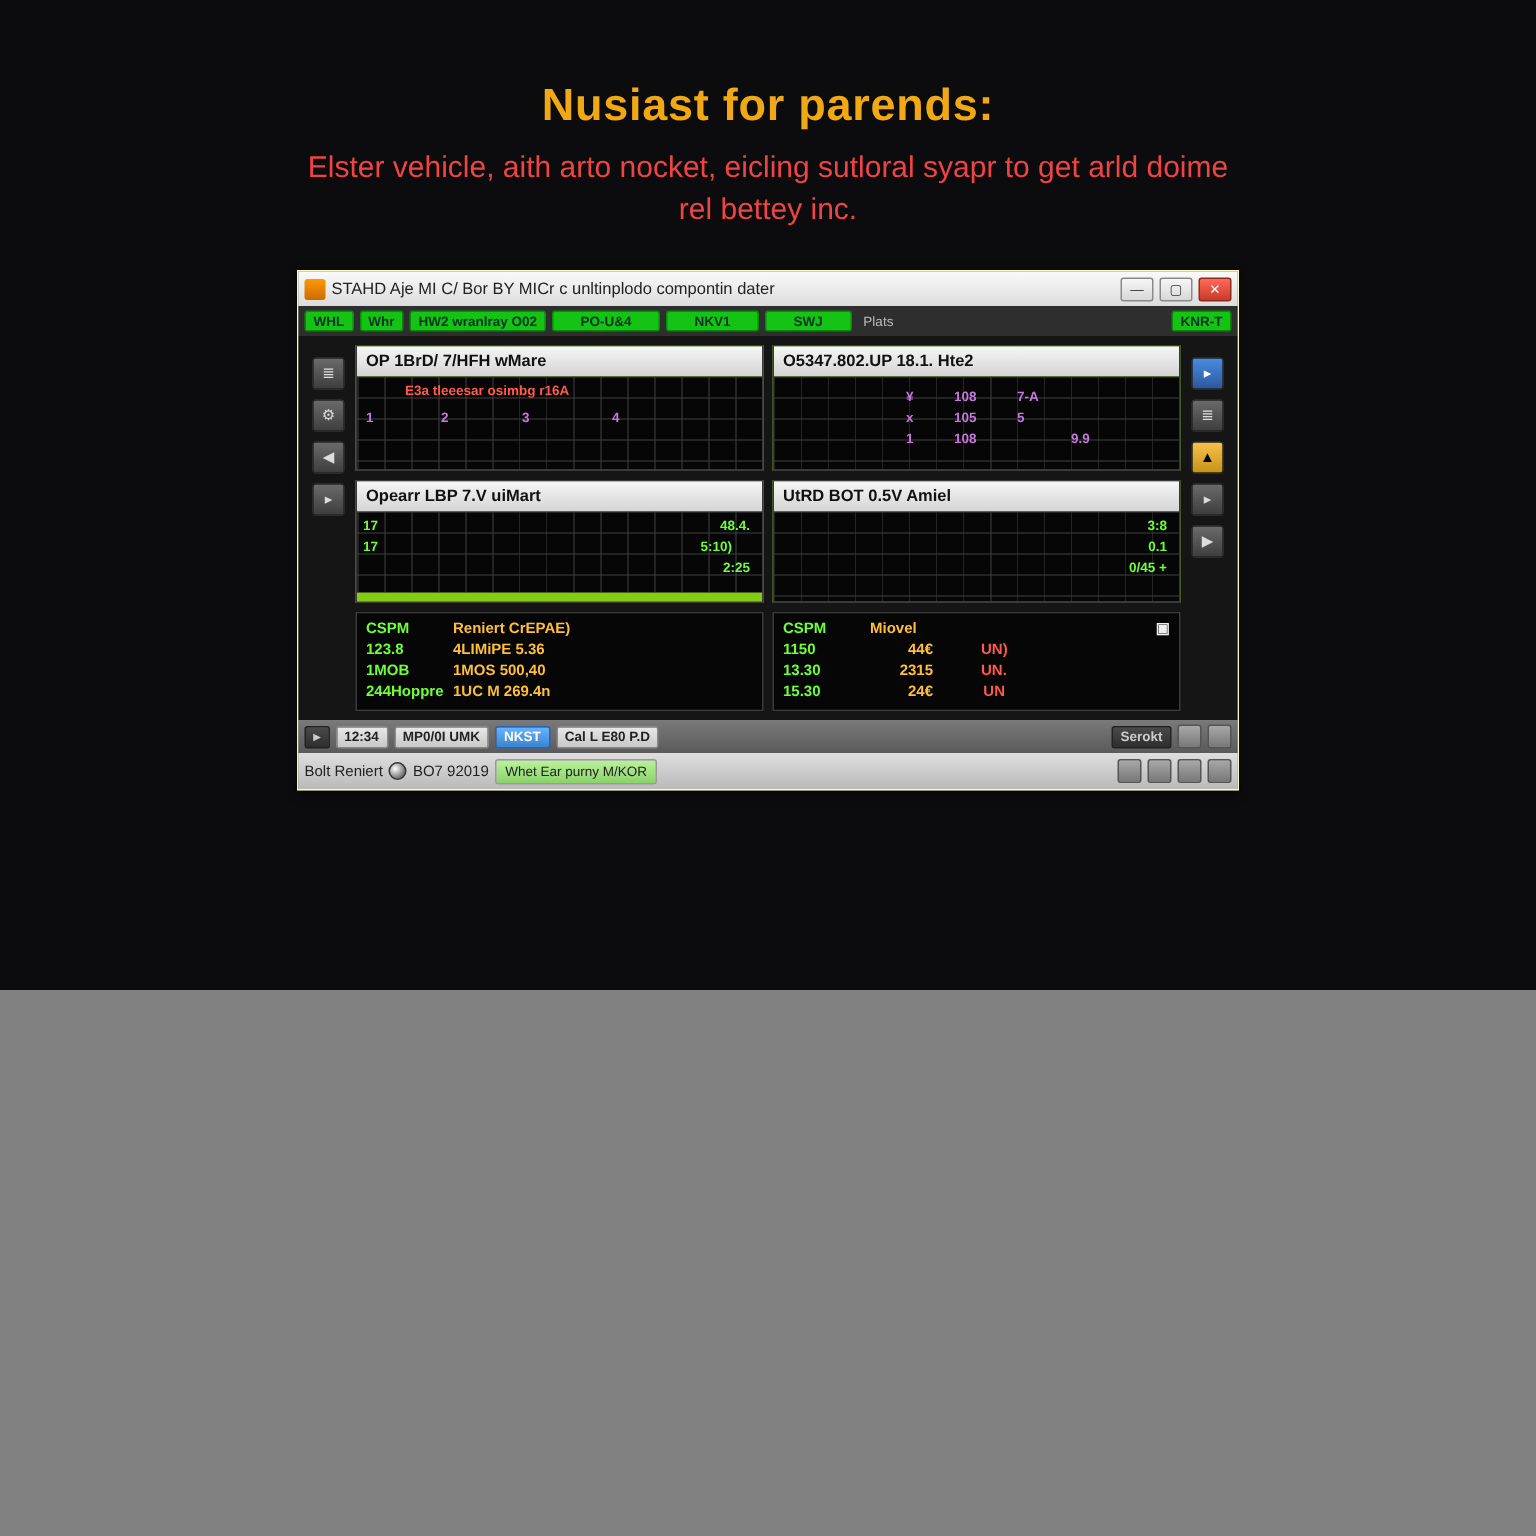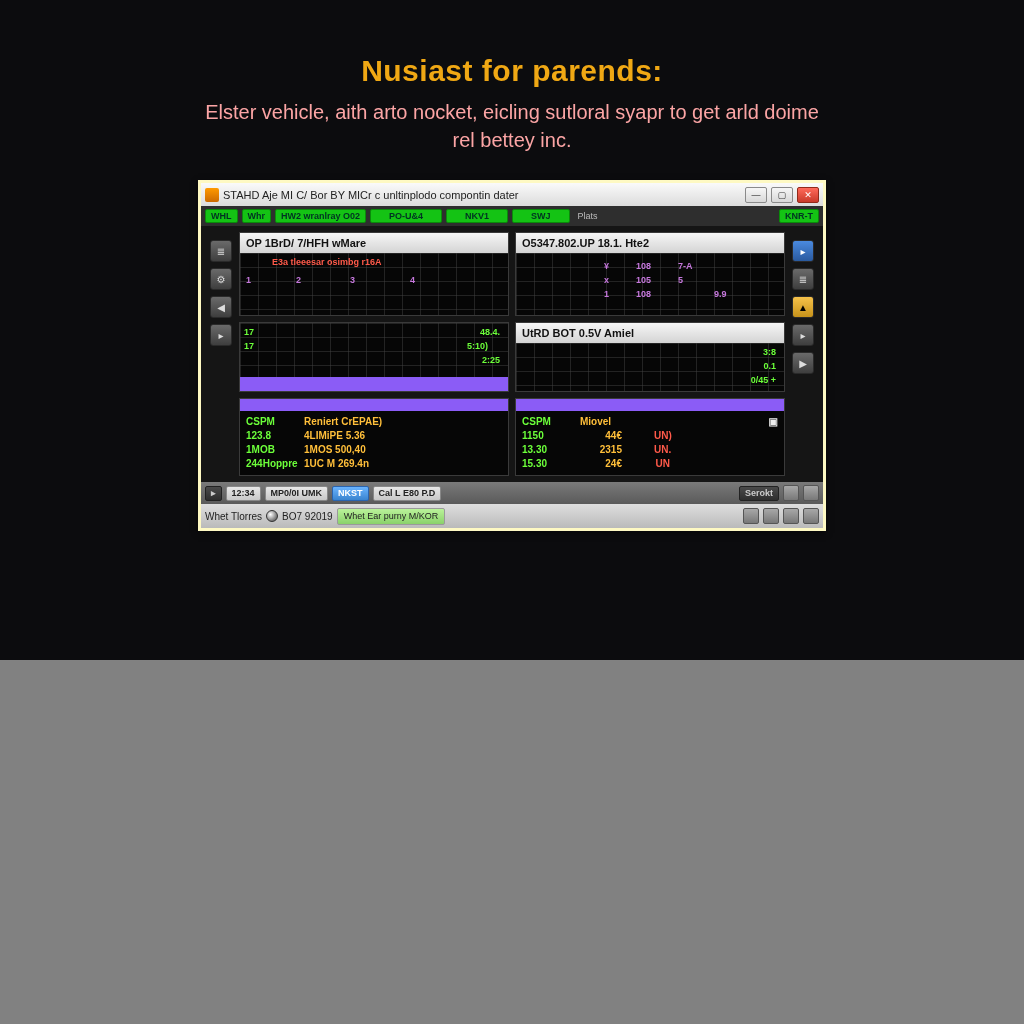--- a/index.html
+++ b/index.html
@@ -3,23 +3,23 @@
 <meta charset="utf-8">
 <style>
 * { margin: 0; padding: 0; box-sizing: border-box; font-family: "Segoe UI", Tahoma, Arial, sans-serif; }
 html, body { width: 1024px; height: 1024px; }
 body { background: #0c0c0e; }
 
 .page-top { height: 660px; background: #0c0c0e; display: flex; flex-direction: column; align-items: center; padding-top: 54px; }
 .page-bottom { height: 364px; background: #818181; }
 
 .headline { color: #f0a814; font-size: 30px; font-weight: 700; letter-spacing: .5px; }
-.subtext { color: #fca5a5; font-size: 20px; max-width: 640px; text-align: center; line-height: 1.4; margin-top: 10px; }
-
-.app-window { width: 628px; margin-top: 26px; border: 3px solid #fef9c3; background: #4a4a4a; box-shadow: 0 2px 6px rgba(0,0,0,.5); }
+.subtext { color: #ef4444; font-size: 20px; max-width: 640px; text-align: center; line-height: 1.4; margin-top: 10px; }
+
+.app-window { width: 628px; margin-top: 26px; border: 1px solid #fef9c3; background: #4a4a4a; box-shadow: 0 2px 6px rgba(0,0,0,.5); }
 
 
 .titlebar { height: 23px; background: linear-gradient(#fafafa,#dcdcdc); display: flex; align-items: center; padding: 0 4px; font-size: 11px; color: #222; gap: 4px; }
 .titlebar .tb-icon { width: 14px; height: 14px; background: linear-gradient(#ff9a00,#cc6a00); border-radius: 2px; }
 .titlebar .tb-title { flex: 1; overflow: hidden; white-space: nowrap; }
 .tb-btn { width: 22px; height: 16px; background: linear-gradient(#f6f6f6,#d8d8d8); border: 1px solid #8a8a8a; border-radius: 2px; display: flex; align-items: center; justify-content: center; font-size: 9px; color: #333; }
 .tb-btn.close { background: linear-gradient(#ff6a5a,#c93a2a); color: #fff; border-color: #912a1a; }
 
 
 .toolbar { height: 20px; background: #2e2e2e; display: flex; align-items: center; padding: 0 4px; gap: 4px; }
@@ -30,37 +30,37 @@
 
 
 .workarea { background: #151515; padding: 6px; display: flex; gap: 4px; }
 .side-col { width: 28px; display: flex; flex-direction: column; gap: 6px; align-items: center; padding-top: 8px; }
 .side-btn { width: 22px; height: 22px; background: linear-gradient(#6a6a6a,#3e3e3e); border: 1px solid #2a2a2a; border-radius: 3px; display: flex; align-items: center; justify-content: center; font-size: 10px; color: #ddd; }
 .side-btn.blue { background: linear-gradient(#4a8adf,#2a5a9f); color: #fff; }
 .side-btn.amber { background: linear-gradient(#f6c24a,#c6921a); color: #000; }
 
 .grid { flex: 1; display: grid; grid-template-columns: 1fr 1fr; grid-auto-rows: min-content; gap: 6px; }
 
-.panel { border: 1px solid #3a3a3a; background: #8b5cf6; }
+.panel { border: 1px solid #3a3a3a; background: #84cc16; }
 .panel-hdr { height: 20px; background: linear-gradient(#f6f6f6,#d4d4d4); color: #111; font-size: 11px; font-weight: 600; display: flex; align-items: center; padding: 0 6px; white-space: nowrap; overflow: hidden; }
 .panel-body { position: relative; }
 
 .scope { height: 62px; background: #060606; position: relative; overflow: hidden; }
 .scope-grid { position: absolute; inset: 0;
   background-image:
     repeating-linear-gradient(to right, rgba(64,64,64,.5) 0 1px, transparent 1px 18px),
     repeating-linear-gradient(to bottom, rgba(64,64,64,.5) 0 1px, transparent 1px 14px); }
 .scope-label { position: absolute; font-size: 9px; font-weight: 600; }
 .purple { color: #c678dd; }
 .lime { color: #6cff3a; }
 .red { color: #ff5a4a; padding-left: 26px; }
 .amber { color: #ffbf3a; }
 .white { color: #eee; }
 
-.list-body { padding: 3px 0 5px 0; background: #060606; margin-top: 12px; }
+.list-body { padding: 3px 0 5px 0; background: #060606; }
 .list-row { display: flex; font-size: 10px; font-weight: 600; padding: 0 6px; height: 14px; align-items: center; gap: 6px; }
 .col1 { width: 52px; }
 .col2 { flex: 1; }
 .col3s { width: 42px; text-align: right; }
 
 
 .statusbar { height: 22px; background: linear-gradient(#7a7a7a,#5a5a5a); display: flex; align-items: center; padding: 0 4px; gap: 4px; font-size: 10px; color: #eee; }
 .sb-chip { height: 15px; padding: 0 5px; background: linear-gradient(#e8e8e8,#c8c8c8); color: #222; border: 1px solid #888; border-radius: 2px; display: flex; align-items: center; font-size: 9px; font-weight: 600; }
 .sb-chip.blue { background: linear-gradient(#6ab4ff,#3a84cf); color: #fff; border-color: #2a64af; }
 .sb-chip.dark { background: linear-gradient(#4a4a4a,#2e2e2e); color: #ccc; border-color: #222; }
@@ -133,33 +133,34 @@
             <div class="scope-label purple" style="top:22px; left:88px;">x</div>
             <div class="scope-label purple" style="top:22px; left:120px;">105</div>
             <div class="scope-label purple" style="top:22px; left:162px;">5</div>
             <div class="scope-label purple" style="top:36px; left:88px;">1</div>
             <div class="scope-label purple" style="top:36px; left:120px;">108</div>
             <div class="scope-label purple" style="top:36px; left:162px;margin-left:36px;">9.9</div>
           </div>
         </div>
 
         <div class="panel">
+          <div class="panel-hdr">Opearr    LBP 7.V uiMart</div>
           <div class="panel-body scope" style="height:54px;text-align:right;">
             <div class="scope-grid"></div>
             <div class="scope-label lime" style="top:4px; left:4px;">17</div>
             <div class="scope-label lime" style="top:18px; left:4px;">17</div>
             <div class="scope-label lime" style="top:4px; right:8px;">48.4.</div>
             <div class="scope-label lime" style="top:18px; right:20px;">5:10)</div>
             <div class="scope-label lime" style="top:32px; right:8px;">2:25</div>
           </div>
         </div>
 
         <div class="panel">
           <div class="panel-hdr">UtRD BOT 0.5V   Amiel</div>
-          <div class="panel-body scope" style="height:48px;">
+          <div class="panel-body scope" style="height:60px;">
             <div class="scope-grid"></div>
             <div class="scope-label lime" style="top:4px; right:8px;">3:8</div>
             <div class="scope-label lime" style="top:18px; right:8px;">0.1</div>
             <div class="scope-label lime" style="top:32px; right:8px;">0/45 +</div>
           </div>
         </div>
 
         <div class="panel">
           <div class="list-body">
             <div class="list-row">
@@ -224,21 +225,21 @@
       <div class="sb-chip">MP0/0I UMK</div>
       <div class="sb-chip blue">NKST</div>
       <div class="sb-chip">Cal L  E80 P.D</div>
       <div class="tool-gap"></div>
       <div class="sb-chip dark">Serokt</div>
       <div class="sb-icon"></div>
       <div class="sb-icon"></div>
     </div>
 
     <div class="taskbar">
-      <span>Whet Tlorres</span>
+      <span>Bolt Reniert</span>
       <div class="sb-dot"></div>
       <span>BO7 92019</span>
       <div class="task-chip green">
           <span>Whet Ear purny M/KOR</span>
         </div>
       <div class="tool-gap"></div>
       <div class="sb-icon"></div>
       <div class="sb-icon"></div>
       <div class="sb-icon"></div>
       <div class="sb-icon"></div>

